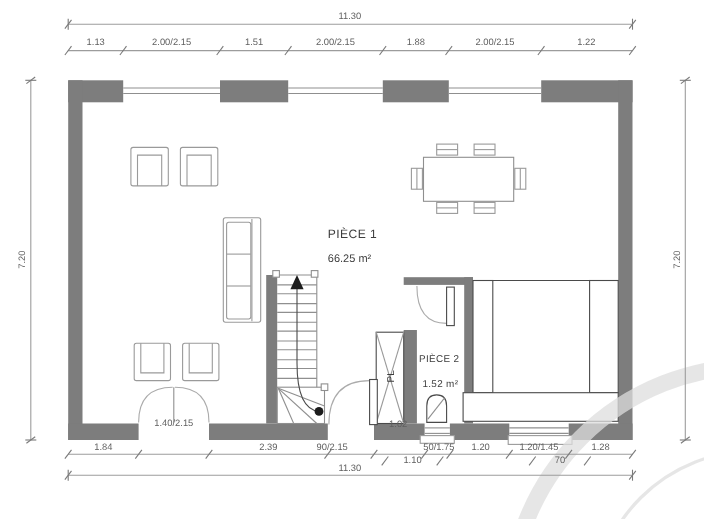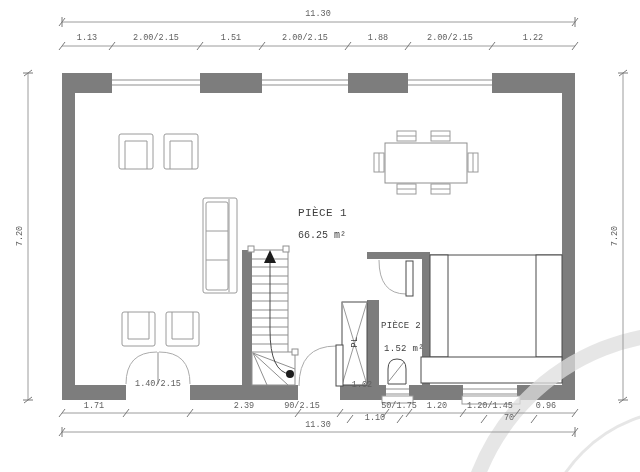--- a/index.html
+++ b/index.html
@@ -1,17 +1,17 @@
 <!DOCTYPE html>
 <html style="--wall: #7d7d7d; --dim_line: #9c9c9c; --dim_text: #5f5f5f; --room_text: #3e3e3e; --thin_line: #4a4a4a; --furniture_line: #9a9a9a; --watermark: #dedede;"><head>
 <meta charset="utf-8">
 <style>
   html,body{margin:0;padding:0;background:#ffffff;}
   .stage{position:relative;width:640px;height:472px;background:#fff;overflow:hidden;
-         font-family:Liberation Mono, monospace;}
+         font-family:Liberation Sans, sans-serif;}
   svg{position:absolute;left:0;top:0;}
   .wall{fill:var(--wall,#7d7d7d);stroke:none;}
   .ln-dark{stroke:var(--thin_line,#4a4a4a);stroke-width:1;fill:none;}
   .ln-mid{stroke:#8f8f8f;stroke-width:1;fill:none;}
   .ln-light{stroke:var(--furniture_line,#9a9a9a);stroke-width:1;fill:none;}
   .fill-white{fill:#ffffff;}
   .arc{stroke:#ababab;stroke-width:1;fill:none;}
   .dim{stroke:var(--dim_line,#9c9c9c);stroke-width:1;fill:none;}
   .tick{stroke:#7a7a7a;stroke-width:1;fill:none;}
   .wm{stroke:var(--watermark,#dedede);fill:none;opacity:.75;}
@@ -264,29 +264,29 @@
 <span class="t tc" style="left:156px;top:33px">2.00/2.15</span>
 <span class="t tc" style="left:231px;top:33px">1.51</span>
 <span class="t tc" style="left:305px;top:33px">2.00/2.15</span>
 <span class="t tc" style="left:378px;top:33px">1.88</span>
 <span class="t tc" style="left:450px;top:33px">2.00/2.15</span>
 <span class="t tc" style="left:533px;top:33px">1.22</span>
 
 <span class="t vert" style="left:8px;top:231px;width:24px">7.20</span>
 <span class="t vert" style="left:603px;top:231px;width:24px">7.20</span>
 
-<span class="t tc" style="left:94px;top:401px">1.71</span>
+<span class="t tc" style="left:94px;top:401px">1.84</span>
 <span class="t tc" style="left:158px;top:379px">1.40/2.15</span>
 <span class="t tc" style="left:244px;top:401px">2.39</span>
 <span class="t tc" style="left:302px;top:401px">90/2.15</span>
 <span class="t tc" style="left:362px;top:380px">1.02</span>
 <span class="t tc" style="left:399px;top:401px">50/1.75</span>
 <span class="t tc" style="left:437px;top:401px">1.20</span>
 <span class="t tc" style="left:490px;top:401px">1.20/1.45</span>
-<span class="t tc" style="left:546px;top:401px">0.96</span>
+<span class="t tc" style="left:546px;top:401px">1.28</span>
 <span class="t tc" style="left:375px;top:413px">1.10</span>
 <span class="t tc" style="left:509px;top:413px">70</span>
 <span class="t tc" style="left:318px;top:420px">11.30</span>
 
 <span class="t room1" style="left:298px;top:208px;text-align:center">PIÈCE 1</span>
 <span class="t room1b" style="left:298px;top:231px;text-align:center">66.25 m²</span>
 <span class="t room2" style="left:381px;top:321px;text-align:left">PIÈCE 2</span>
 <span class="t room2" style="left:384px;top:344px;text-align:left">1.52 m²</span>
 <span class="t room2 vert" style="left:343px;top:337px;width:24px">PL</span>
 

